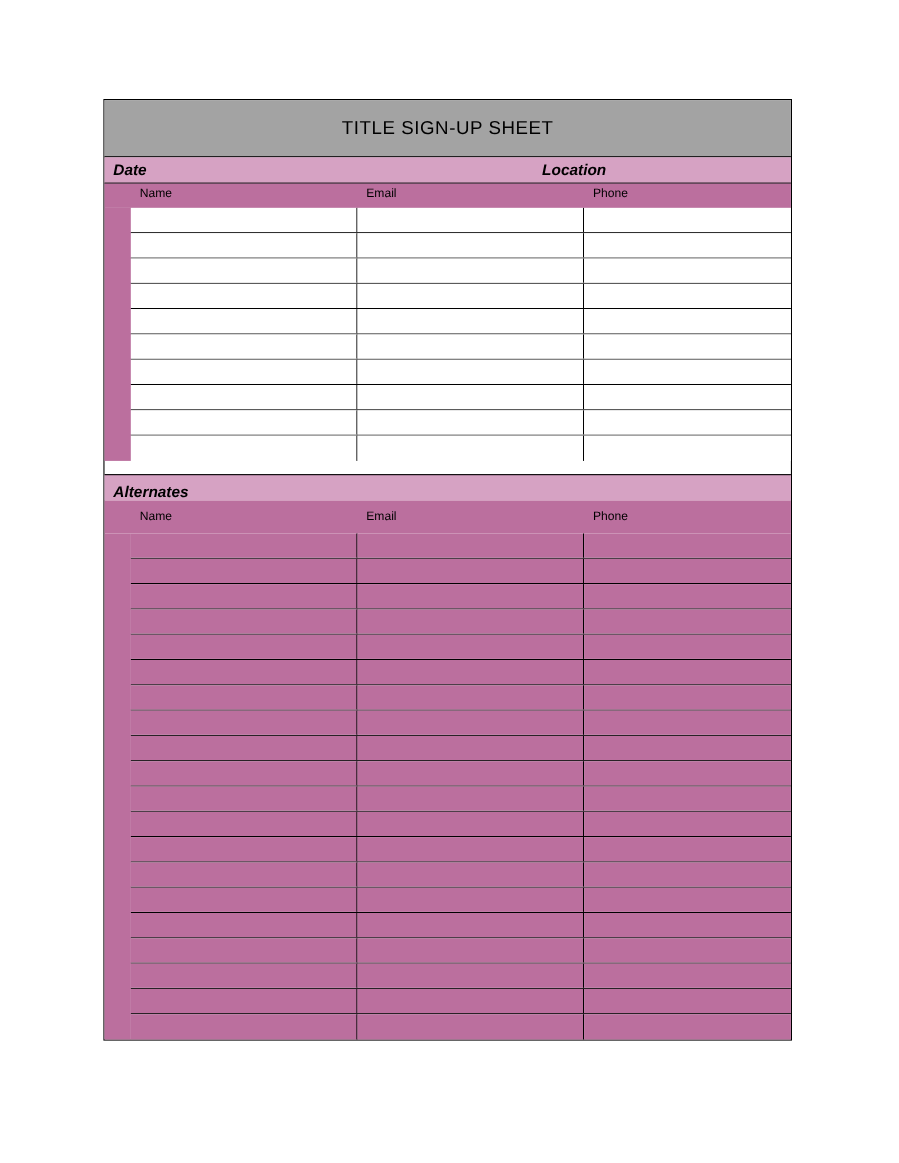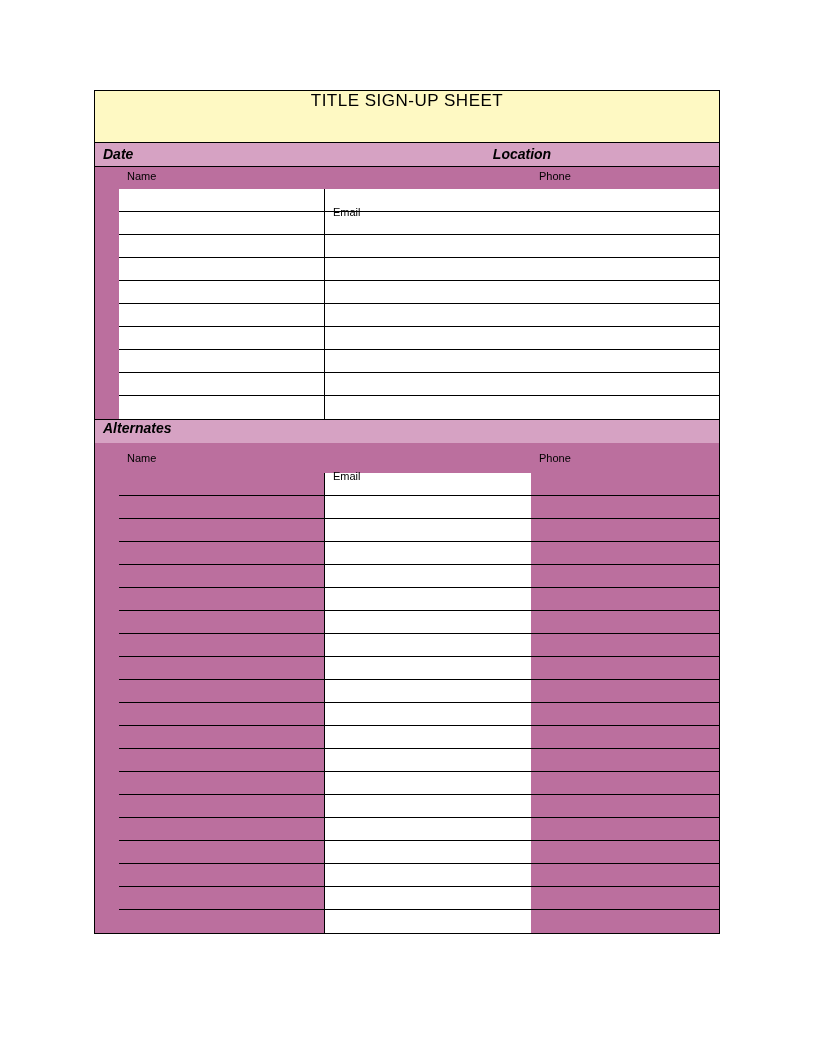--- a/index.html
+++ b/index.html
@@ -15,24 +15,24 @@
       position: relative;
     }
     .sheet {
       position: absolute;
       left: 94px;
       top: 90px;
       width: 626px;
       border: 1px solid #000;
     }
     .title-bar {
-      background: #fef9c3;
+      background: #a3a3a3;
       height: 52px;
       display: flex;
-      align-items: flex-start;
+      align-items: center;
       justify-content: center;
       border-bottom: 1px solid #000;
     }
     .title-text {
       font-size: 17px;
       font-weight: normal;
       font-family: Arial, sans-serif;
       color: #000;
       letter-spacing: 0.5px;
     }
@@ -60,21 +60,21 @@
     .header-cell {
       font-size: 11px;
       padding: 3px 8px;
       color: #000;
     }
     .stub {
       width: 24px;
       flex-shrink: 0;
     }
     .col-name { width: 206px; }
-    .col-email { width: 206px; margin-top: 36px; }
+    .col-email { width: 206px; }
     .col-phone { flex: 1; }
     .data-area {
       display: flex;
     }
     .left-stub {
       width: 24px;
       background: #bb6f9e;
       flex-shrink: 0;
     }
     .rows {
@@ -95,23 +95,24 @@
     .data-cell:last-child {
       border-right: none;
     }
     .data-cell.col-name { width: 206px; }
     .data-cell.col-email { width: 206px; }
     .data-cell.col-phone { flex: 1; }
     .section-header {
       background: #d6a2c3;
       height: 24px;
       display: flex;
-      align-items: flex-start;
+      align-items: flex-end;
       padding: 0 8px;
       border-top: 1px solid #000;
+      margin-top: 12px;
     }
     .section-header-text {
       font-weight: bold;
       font-style: italic;
       font-size: 14px;
       color: #000;
     }
     .alt-header-row {
       display: flex;
       background: #bb6f9e;

